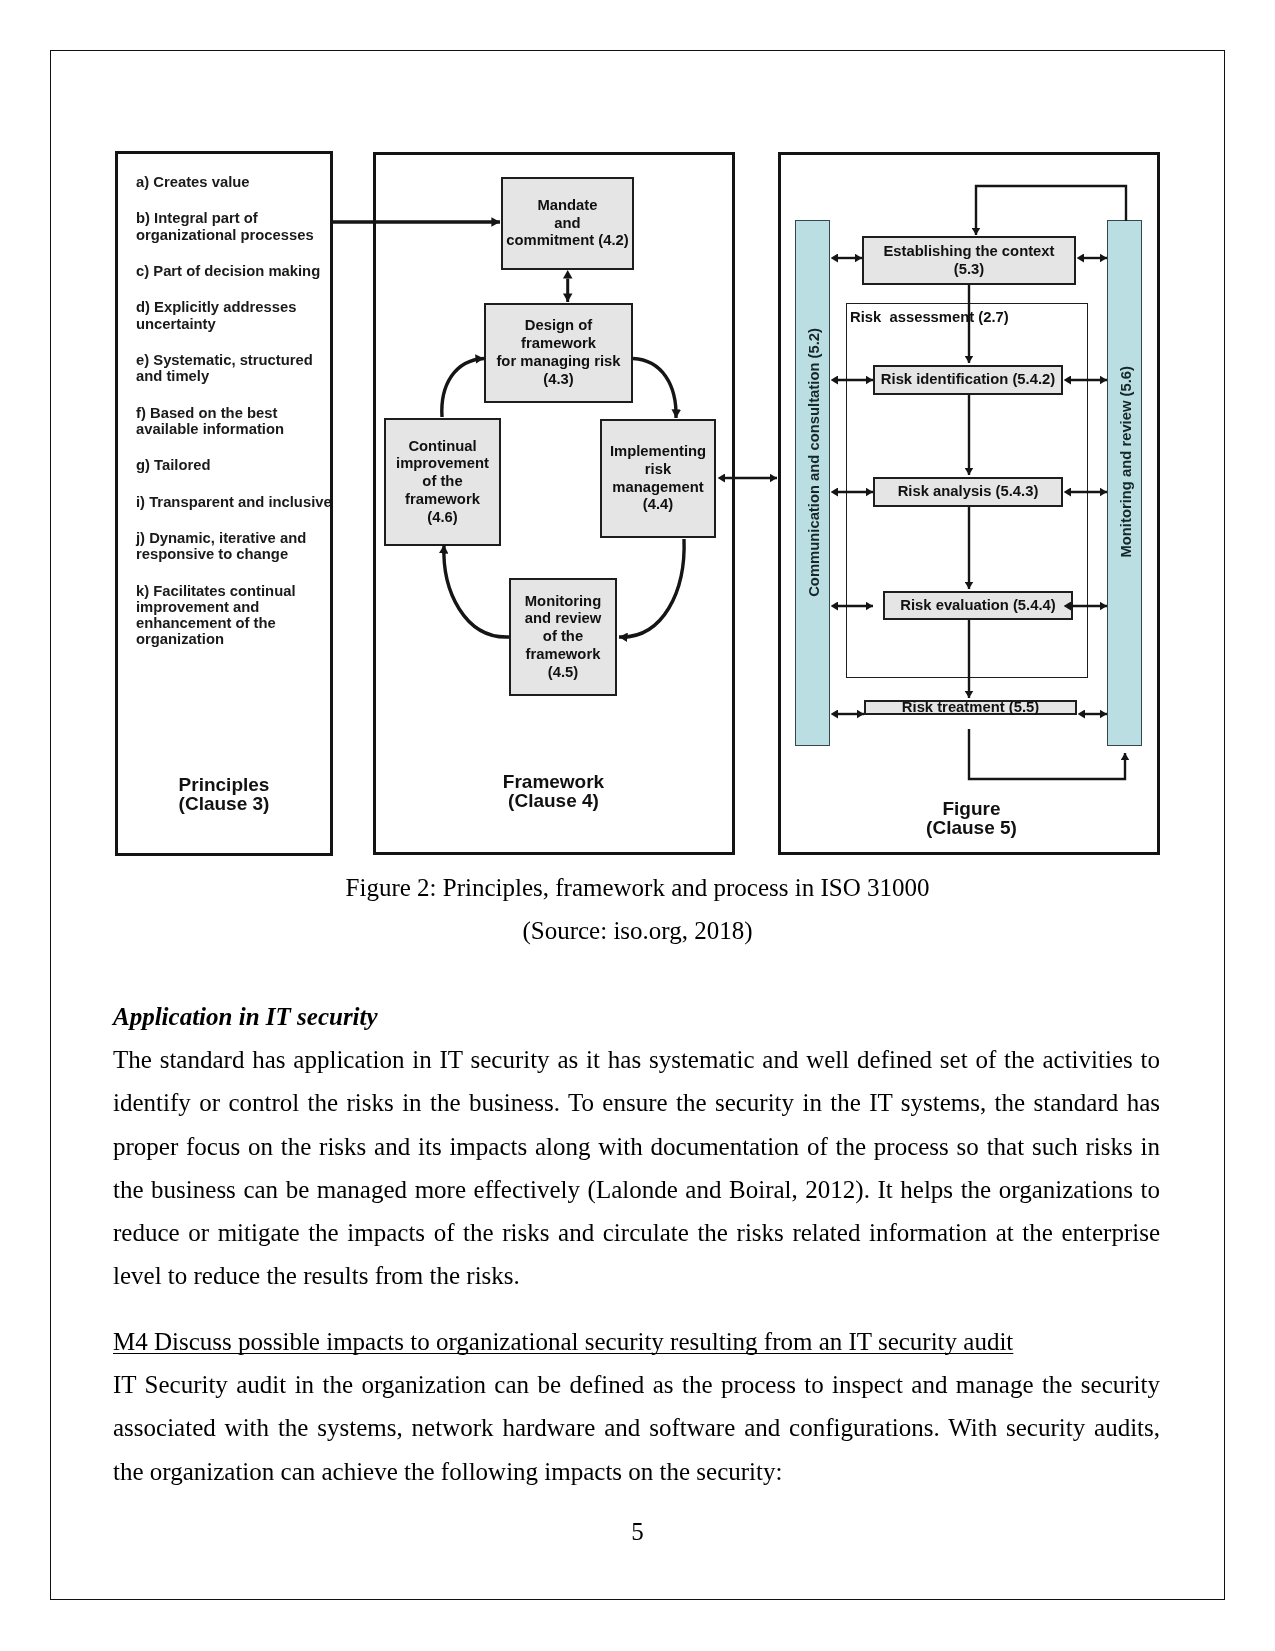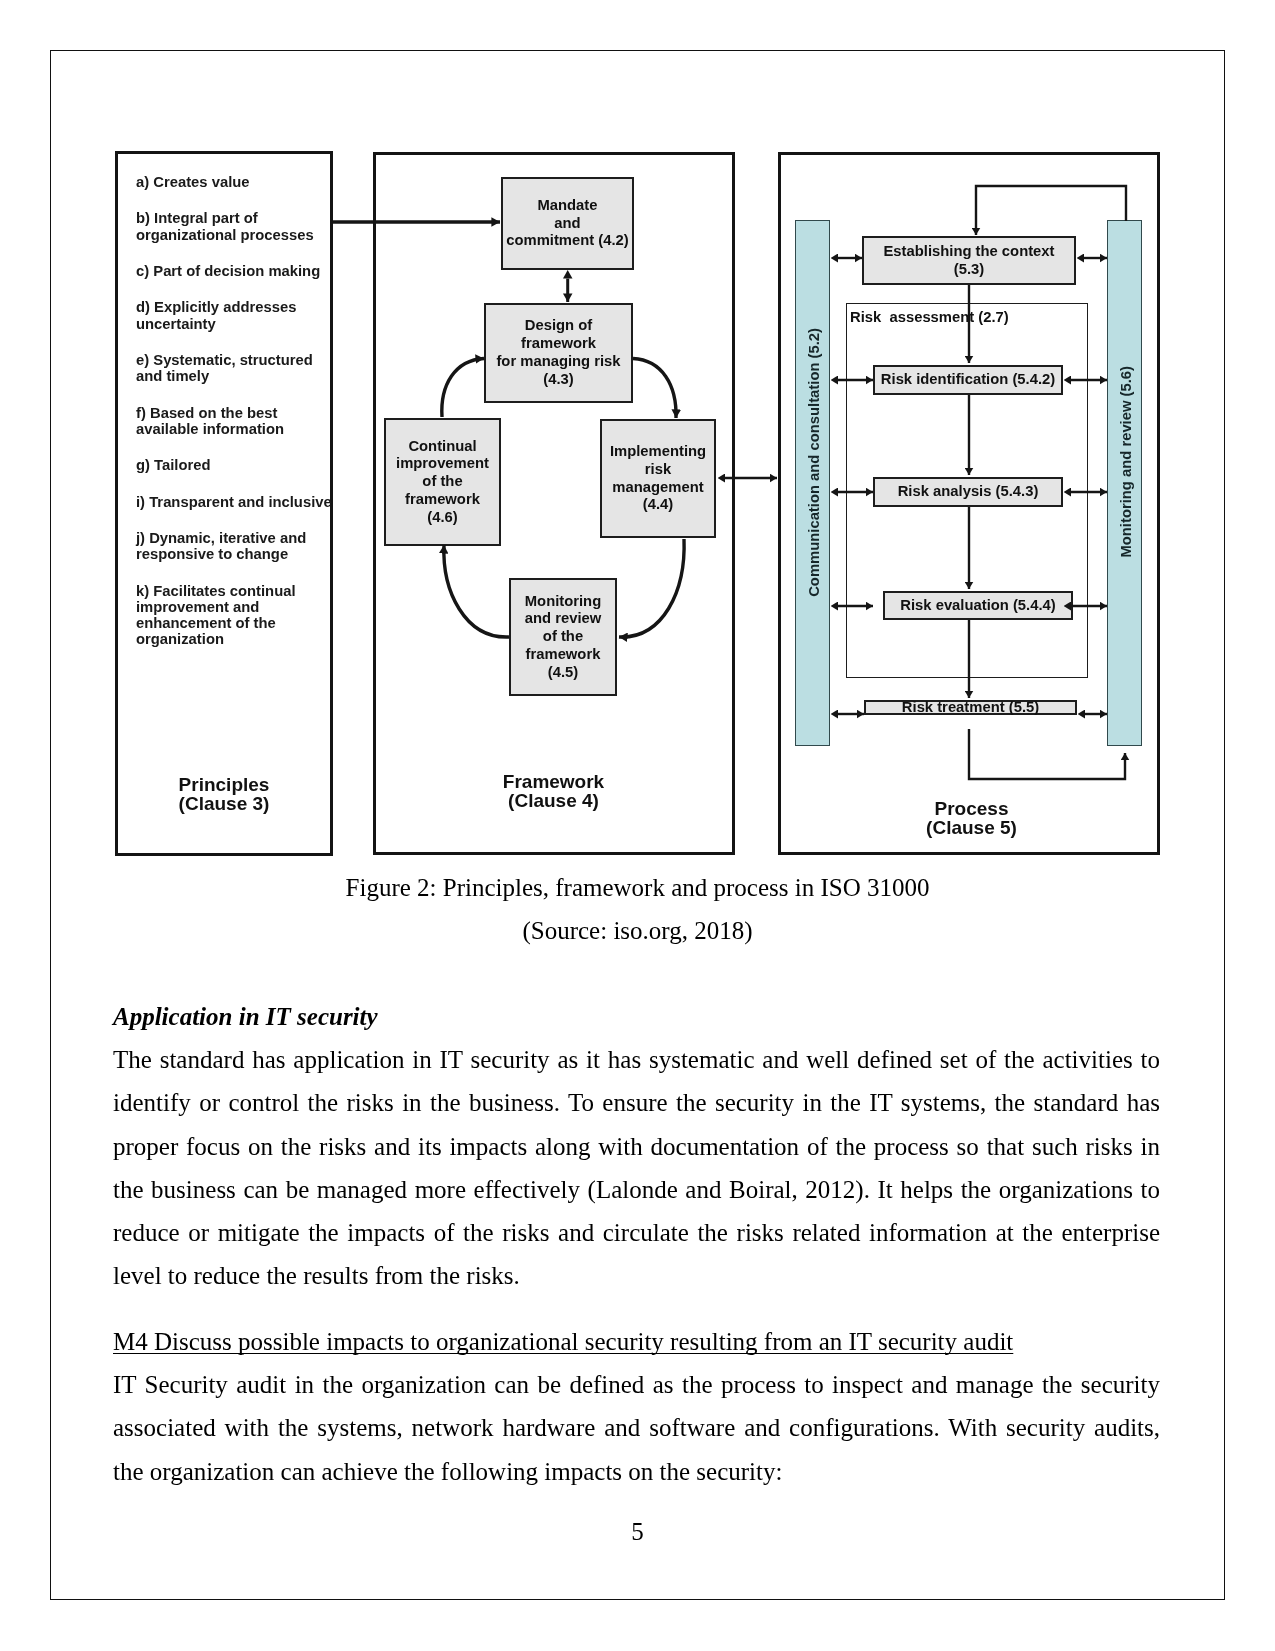--- a/index.html
+++ b/index.html
@@ -60,21 +60,21 @@
   </div>
   <div class="clab" style="left:0px;top:625px;width:218px;">
     <div>Principles</div>
     <div>(Clause 3)</div>
   </div>
   <div class="clab" style="left:258px;top:622px;width:361px;">
     <div>Framework</div>
     <div>(Clause 4)</div>
   </div>
   <div class="clab" style="left:666px;top:649px;width:381px;">
-    <div>Process</div>
+    <div>Figure</div>
     <div>(Clause 5)</div>
   </div>
   <div class="nbox" style="left:386px;top:26px;width:133px;height:93px;">
     <span style="white-space:pre-line">Mandate
 and
 commitment (4.2)</span>
   </div>
   <div class="nbox" style="left:369px;top:152px;width:149px;height:100px;">
     <span style="white-space:pre-line">Design of
 framework

